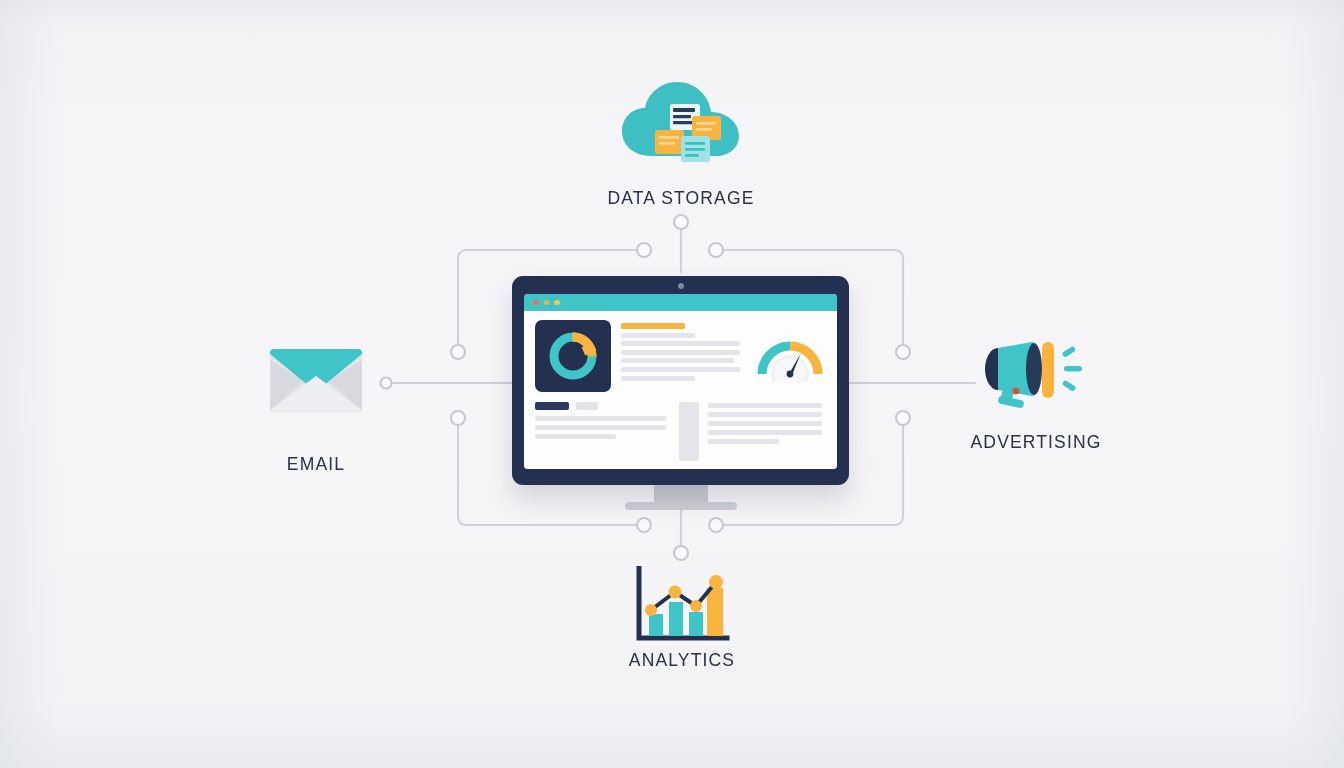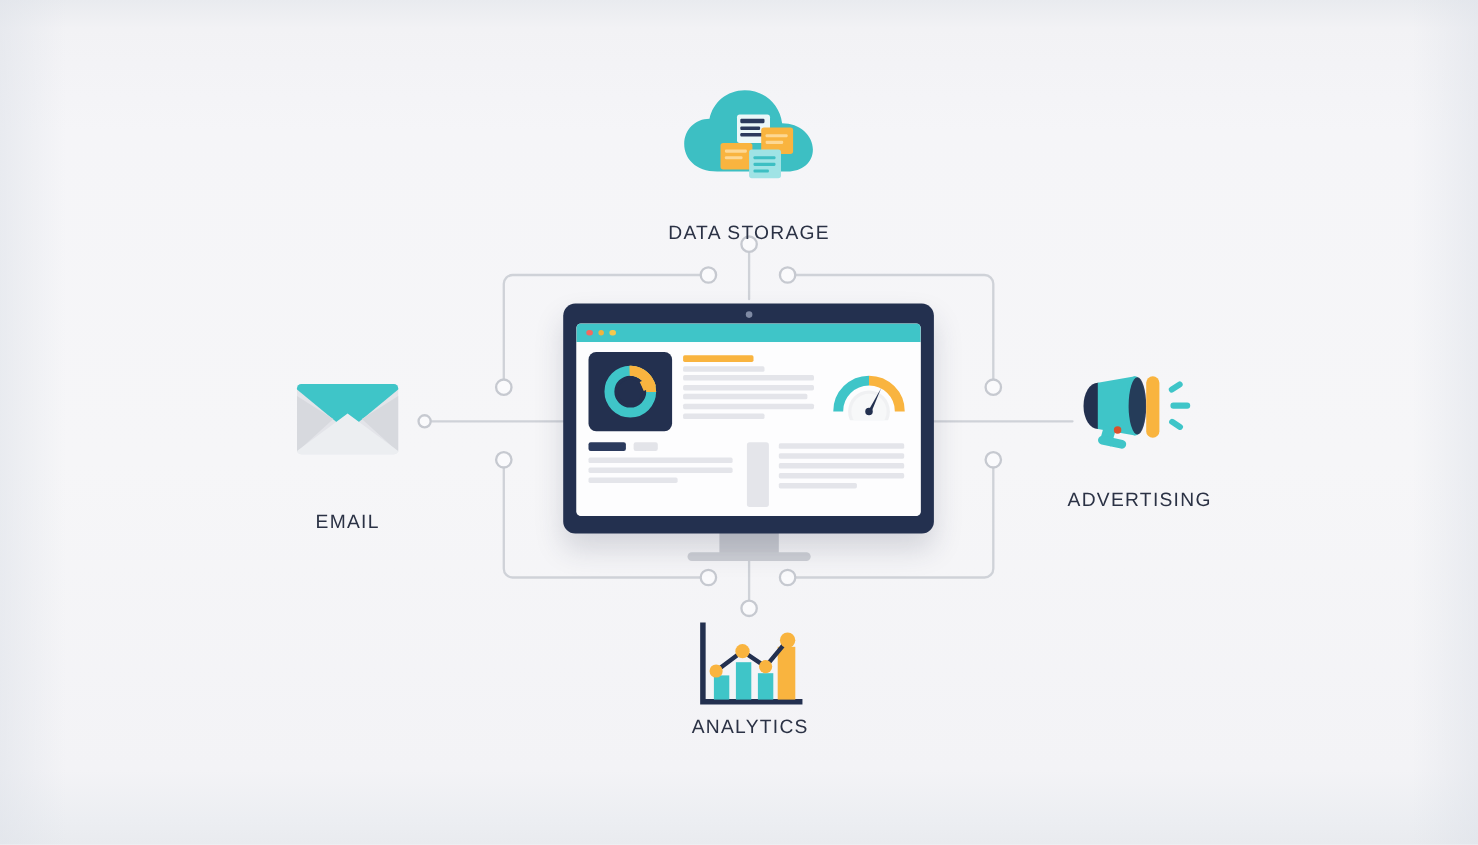--- a/index.html
+++ b/index.html
@@ -70,31 +70,31 @@
     letter-spacing: 1.15px;
     color: #2b3245;
     font-weight: 400;
     white-space: nowrap;
     text-transform: uppercase;
   }
 
   
   #node-storage { left: 575px; top: 78px; width: 212px; }
   #node-storage .icon-wrap { height: 92px; position: relative; }
-  #node-storage .node-label { margin-top: 31px; }
+  #node-storage .node-label { margin-top: 18px; }
 
   
   #node-email { left: 218px; top: 348px; width: 196px; }
   #node-email .icon-wrap { height: 76px; position: relative; }
-  #node-email .node-label { margin-top: 40px; }
+  #node-email .node-label { margin-top: 30px; }
 
   
   #node-ads { left: 938px; top: 336px; width: 196px; }
   #node-ads .icon-wrap { height: 88px; position: relative; }
-  #node-ads .node-label { margin-top: 20px; }
+  #node-ads .node-label { margin-top: 8px; }
 
   
   #node-analytics { left: 578px; top: 566px; width: 208px; }
   #node-analytics .icon-wrap { height: 80px; position: relative; }
   #node-analytics .node-label { margin-top: 4px; }
 
   
   #monitor {
     position: absolute;
     left: 512px;

